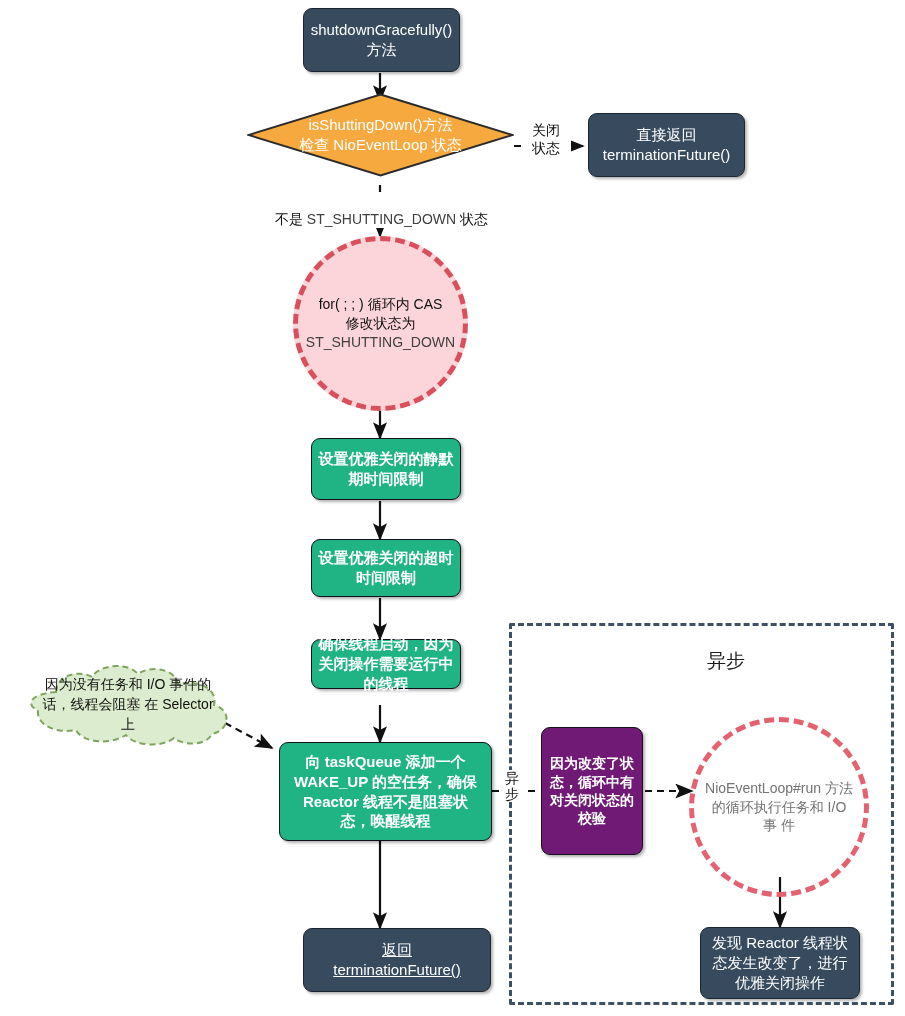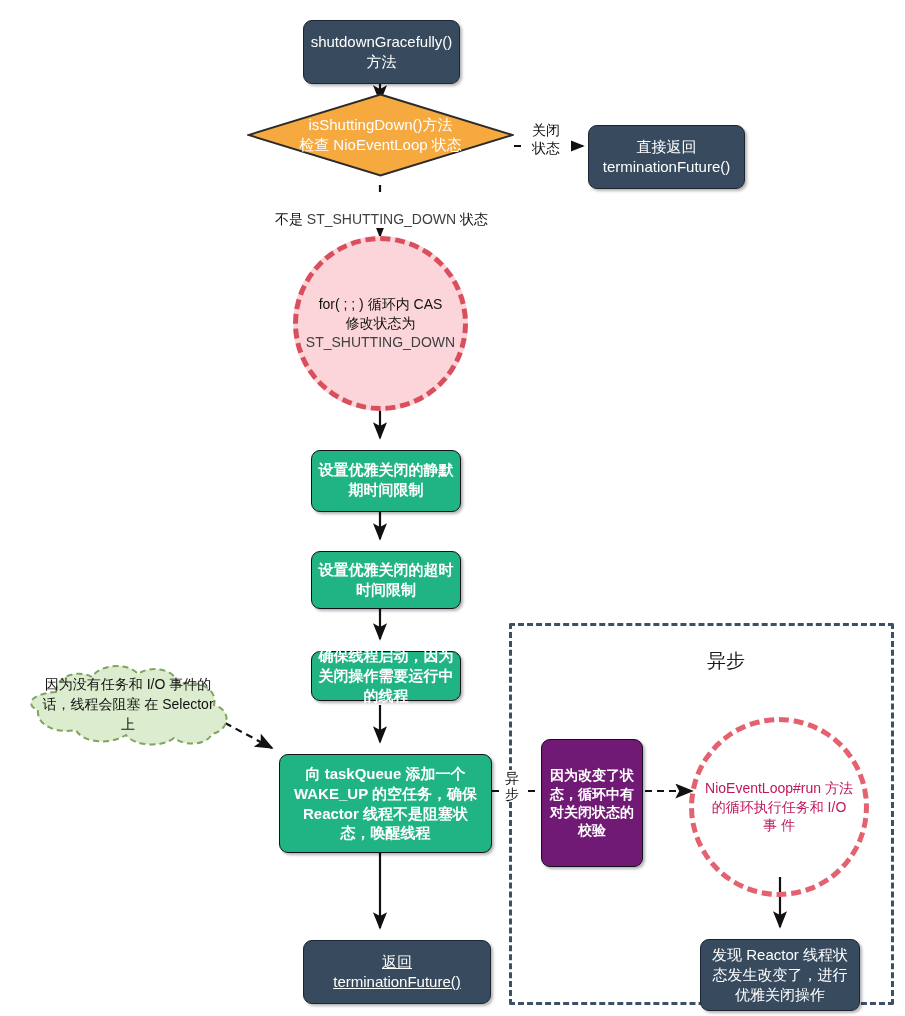--- a/index.html
+++ b/index.html
@@ -21,21 +21,20 @@
     pointer-events:none;
   }
   .node{
     position:absolute;
     box-sizing:border-box;
     display:flex;
     align-items:center;
     justify-content:center;
     text-align:center;
     line-height:1.32;
-    margin-top:12px;
   }
   .node .txt{
     display:block;
     width:100%;
     padding:0 6px;
     box-sizing:border-box;
     white-space:pre-line;
   }
 
   
@@ -96,21 +95,21 @@
     font-size:14px;
   }
   .circle-pink{
     background:#fbd5d9;
     border:5px dashed #d94f5c;
     color:#111111;
   }
   .circle-open{
     background:transparent;
     border:5px dashed #e4616f;
-    color:#be185d;
+    color:#737373;
   }
   .circle .txt{padding:0 10px;}
 
   .mono-purple{color:#404040;}
 
   
   .cloud{
     position:absolute;
     display:flex;align-items:center;justify-content:flex-start;
     text-align:center;
@@ -209,21 +208,21 @@
   </div>
 
   <div class="circle circle-pink" style="left:293px;top:236px;width:175px;height:175px;">
     <div class="txt">
       <span>for( ; ; ) 循环内 CAS</span><br>
       <span>修改状态为</span><br>
       <span class="mono-purple">ST_SHUTTING_DOWN</span>
     </div>
   </div>
 
-  <div class="node green" style="left:311px;top:438px;width:150px;height:62px;font-family:Liberation Serif, serif;">
+  <div class="node green" style="left:311px;top:438px;width:150px;height:62px;">
     <span class="txt">设置优雅关闭的静默
 期时间限制</span>
   </div>
 
   <div class="node green" style="left:311px;top:539px;width:150px;height:58px;">
     <span class="txt">设置优雅关闭的超时
 时间限制</span>
   </div>
 
   <div class="node green" style="left:311px;top:639px;width:150px;height:50px;">

